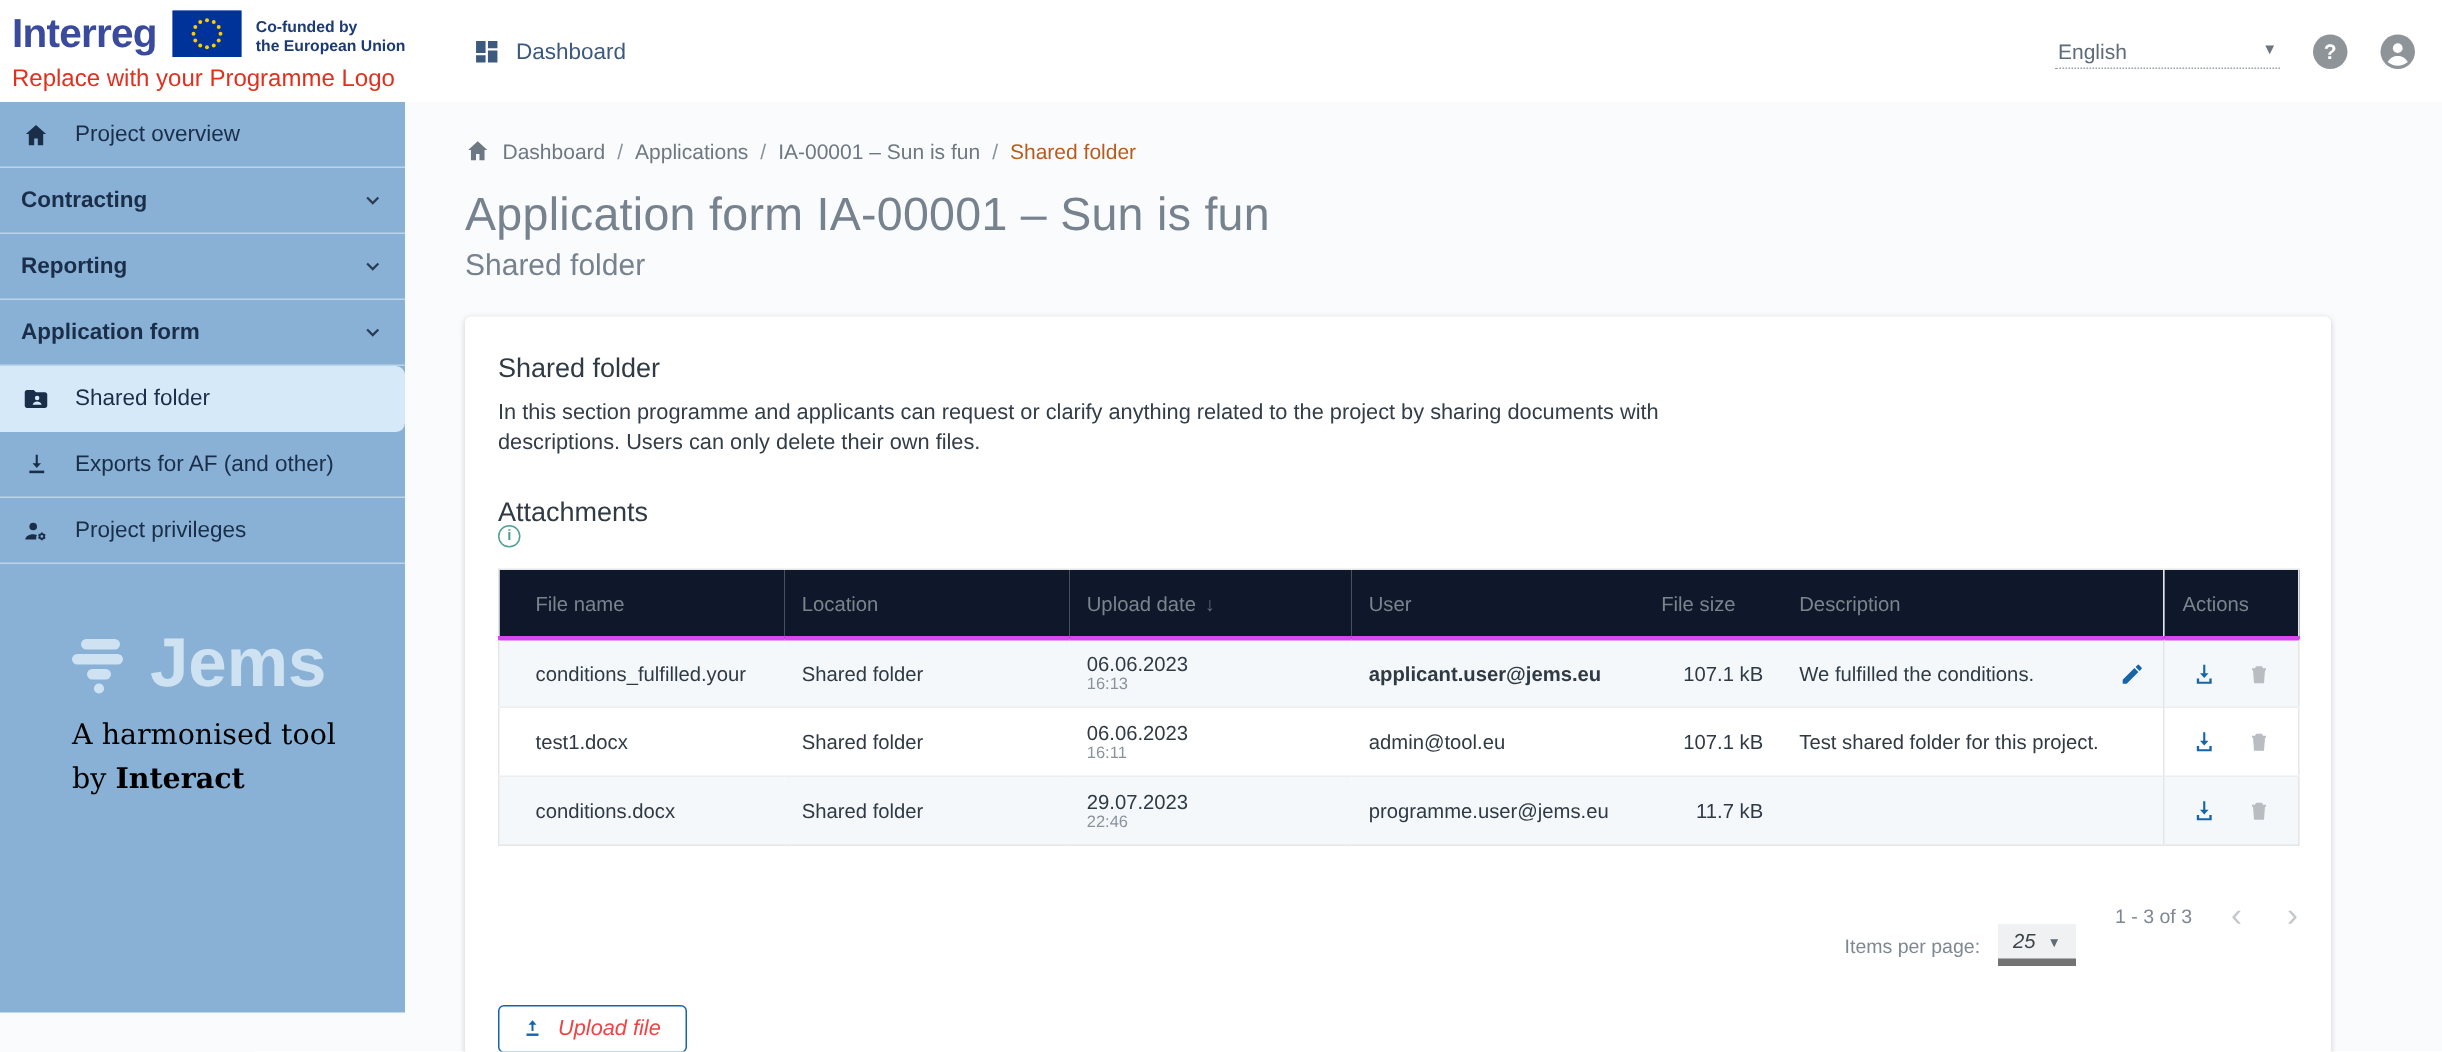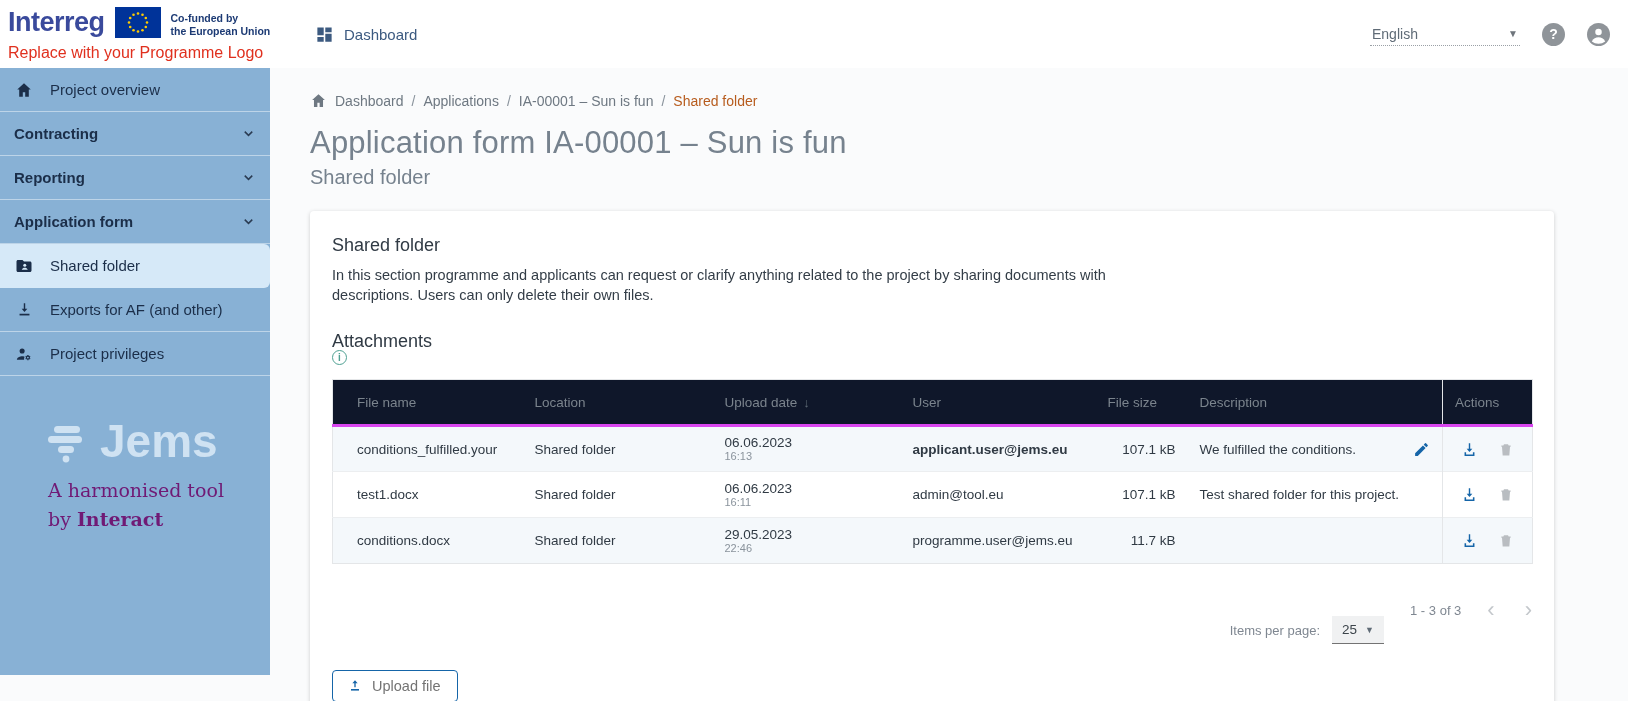--- a/index.html
+++ b/index.html
@@ -23,21 +23,21 @@
   .app-body { display:flex; align-items:flex-start; background:#fafbfc; height:633px; }
   .sidebar { width:270px; height:607px; background:#88b1d5; flex:0 0 auto; display:flex; flex-direction:column; }
   .side-item { min-height:44px; display:flex; align-items:center; padding:0 12px 0 14px; color:#1b2e49; font-size:15px; border-bottom:1px solid rgba(255,255,255,0.45); cursor:pointer; gap:16px; }
   .side-item .grow { flex:1; }
   .side-item.section { font-weight:700; }
   .side-item.selected { background:#d6e9f8; border-radius:0 6px 6px 0; border-bottom-color:transparent; }
   .side-icon { width:20px; display:flex; justify-content:center; flex:0 0 auto; }
   .jems-logo { margin:44px 0 0 48px; color:#d3e4f3; }
   .jems-name-row { display:flex; align-items:center; gap:8px; }
   .jems-word { font-size:46px; font-weight:700; color:#cfe2f2; line-height:0.9; }
-  .jems-tagline { font-family:"DejaVu Serif", serif; font-size:19px; color:#701a75; margin-top:12px; line-height:1.5; }
+  .jems-tagline { font-family:"DejaVu Serif", serif; font-size:19px; color:#000000; margin-top:12px; line-height:1.5; }
   .jems-tagline b { font-weight:700; }
 
   .main { flex:1; padding:24px 0 0 40px; }
 
   
   .breadcrumb { display:flex; align-items:center; gap:8px; font-size:14px; color:#6e7882; }
   .crumb { cursor:pointer; }
   .crumb-sep { color:#8a939c; }
   .crumb-current { color:#b75c1e; }
   .page-title { margin-top:16px; font-size:31px; font-weight:300; color:#76828e; letter-spacing:0.2px; }
@@ -66,27 +66,27 @@
   .user-bold { font-weight:700; }
   .col-act-border { border-left:1px solid #e4e6e8; }
   .desc-cell { display:flex; align-items:center; justify-content:space-between; gap:12px; }
   .actions-cell { display:flex; align-items:center; justify-content:center; gap:20px; }
   .icon-btn { cursor:pointer; display:inline-flex; }
   .sort-arrow { font-size:13px; color:#5f6b76; margin-left:6px; }
 
   
   .paginator { width:1200px; margin-top:12px; display:flex; align-items:center; justify-content:flex-end; gap:26px; font-size:13px; color:#7f8791; }
   .pp-group { display:flex; align-items:center; gap:12px;margin-top:40px; }
-  .pp-select { width:52px; height:28px; background:#f0f1f2; border-bottom:1px solid #737373; display:flex; align-items:center; justify-content:center; gap:8px; color:#3c444b; font-size:13.5px; cursor:pointer; }
+  .pp-select { width:52px; height:28px; background:#f0f1f2; border-bottom:5px solid #737373; display:flex; align-items:center; justify-content:center; gap:8px; color:#3c444b; font-size:13.5px; cursor:pointer;font-style:italic; }
   .pp-caret { font-size:9px; color:#5f6b76; }
   .pg-chevrons { display:flex; gap:30px; }
   .pg-chevron { font-size:22px; color:#c3c7cb; cursor:pointer; line-height:1; }
 
   
-  .upload-btn { margin-top:26px; display:inline-flex; align-items:flex-start; gap:9px; border:1px solid #1565a8; border-radius:4px; padding:7px 16px 7px 14px; color:#737373; font-size:14.5px; background:#ffffff; cursor:pointer; }
+  .upload-btn { margin-top:26px; display:inline-flex; align-items:flex-start; gap:9px; border:1px solid #1565a8; border-radius:4px; padding:7px 16px 7px 14px; color:#ef4444; font-size:14.5px; background:#ffffff; cursor:pointer;font-style:italic; }
 
   svg { display:block; }
 </style>
 </head>
 <body>
 
 <div class="header">
   <div class="logo-block">
     <div class="logo-row">
       <span class="interreg-word">Interreg</span>
@@ -348,21 +348,21 @@
                       <path d="M6 8h12l-1 13H7zM9 4h6l1 2h3v2H5V6h3z"></path>
                     </svg>
                 </span>
               </div>
             </td>
           </tr>
           <tr class="stripe">
             <td class="first">conditions.docx</td>
             <td>Shared folder</td>
             <td>
-              <div>29.05.2023</div>
+              <div>29.07.2023</div>
               <div class="date-time">22:46</div>
             </td>
             <td>programme.user@jems.eu</td>
             <td class="cell-size">11.7 kB</td>
             <td></td>
             <td class="col-act-border">
               <div class="actions-cell">
                 <span class="icon-btn">
                   <svg width="17" height="17" viewBox="0 0 24 24" fill="#1565a8">
                       <path d="M11 3h2v8h3l-4 4.6L8 11h3z"></path>

